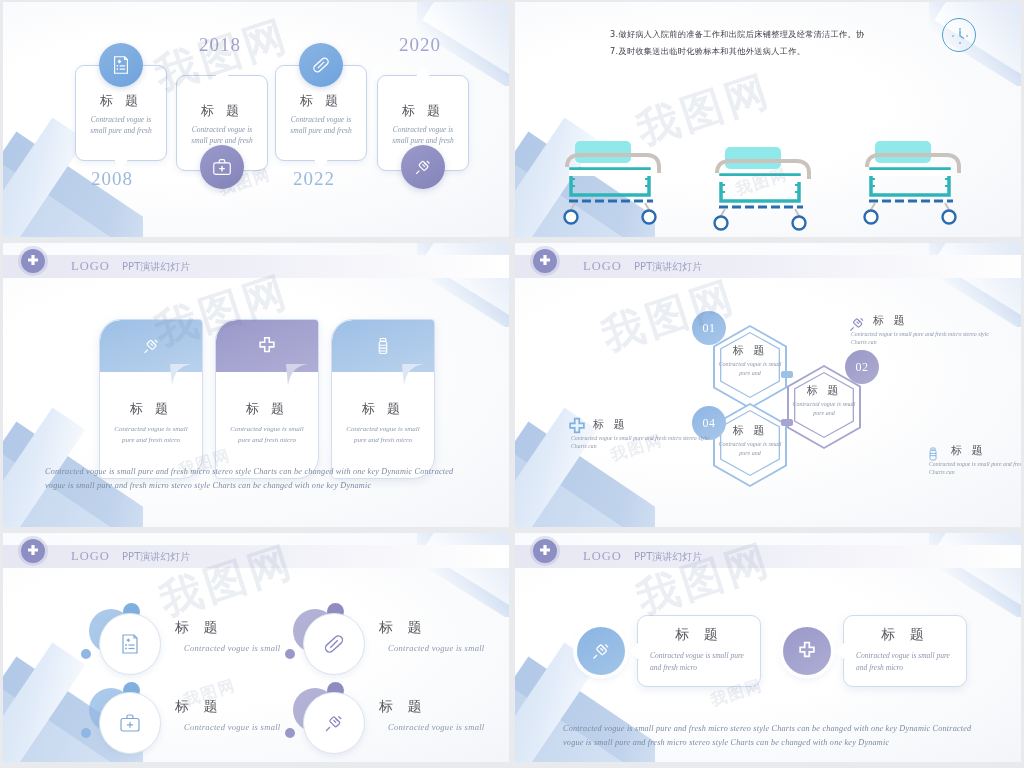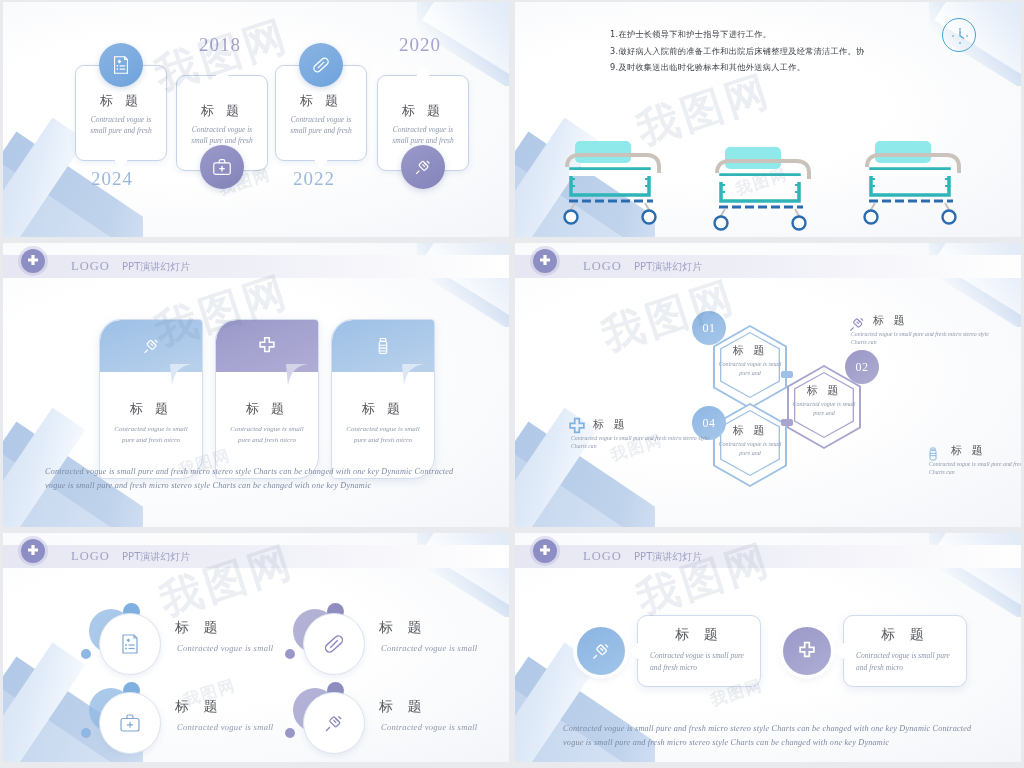--- a/index.html
+++ b/index.html
@@ -224,21 +224,21 @@
     border:1px solid #dbe4f1;
     box-shadow:0 2px 7px rgba(150,170,200,.20);
     display:flex; align-items:center; justify-content:center;
   }
   .cl-cn {
     position:absolute; left:94px; top:10px;
     font-family:"DejaVu Sans", sans-serif; font-size:14px;
     letter-spacing:5px; color:#55565d;
   }
   .cl-en {
-    position:absolute; left:96px; top:34px;
+    position:absolute; left:103px; top:34px;
     font-size:8.5px; color:#8d98ac; font-style:italic; letter-spacing:.3px;
   }
 
   
   .sp-ic {
     position:absolute; width:48px; height:48px; border-radius:50%;
     display:flex; align-items:center; justify-content:center;
     box-shadow:0 0 0 4px rgba(255,255,255,.9), 0 3px 8px rgba(150,170,200,.3);
   }
   .sp-card {
@@ -287,21 +287,21 @@
         <svg width="22" height="22" viewBox="0 0 24 24" fill="none" stroke="#fff" stroke-width="1.3">
           <path d="M5 3h11l3 3v15H5z"></path>
             <path d="M16 3v3h3"></path>
           <path d="M8.5 8.2h3.6M10.3 6.4v3.6" stroke-width="1.5"></path>
           <circle cx="8" cy="13" r=".9" fill="#fff" stroke="none"></circle>
             <path d="M10.5 13h6"></path>
           <circle cx="8" cy="16.5" r=".9" fill="#fff" stroke="none"></circle>
             <path d="M10.5 16.5h6"></path>
         </svg>
       </div>
-      <div class="tl-year" style="left:88px; top:166px;">2024</div>
+      <div class="tl-year" style="left:88px; top:166px;">2008</div>
 
       <div class="tl-card" style="left:173px; top:73px;">
         <div class="t-cn">标 题</div>
         <div class="t-en">Contracted vogue is small pure and fresh</div>
         <div class="tl-tail-u"></div>
       </div>
       <div class="tl-icon ic-purple" style="left:197px; top:143px;">
         <svg width="22" height="22" viewBox="0 0 24 24" fill="none" stroke="#fff" stroke-width="1.3">
           <rect x="3" y="7.5" width="18" height="12.5" rx="2"></rect>
           <path d="M9 7.5V5.5a1.5 1.5 0 0 1 1.5-1.5h3A1.5 1.5 0 0 1 15 5.5v2"></path>
@@ -353,23 +353,22 @@
     </div>
 
     <div class="clock">
       <svg width="34" height="34" viewBox="0 0 34 34" fill="none" stroke="#4ba3cf" stroke-width="1.1">
         <path d="M17 9v2M17 23v2M9 17h2M23 17h2"></path>
         <path d="M17 11.5V17l4 2.5" stroke-width="1.3"></path>
       </svg>
     </div>
 
     <div class="txt-block">
-      <p>1.在护士长领导下和护士指导下进行工作。</p>
       <p>3.做好病人入院前的准备工作和出院后床铺整理及经常清洁工作。协</p>
-      <p>9.及时收集送出临时化验标本和其他外送病人工作。</p>
+      <p>7.及时收集送出临时化验标本和其他外送病人工作。</p>
     </div>
 
     <div class="beds">
       <div class="bed" style="left:10px; top:0;">
         <svg width="120" height="86" viewBox="0 0 120 86" fill="none">
           <rect x="22" y="2" width="56" height="22" rx="5" fill="#8fe8ea"></rect>
           <path d="M14 28c0-8 5-12 12-12h68c7 0 12 4 12 12v6" stroke="#c9c3bc" stroke-width="4" fill="none"></path>
           <path d="M18 30h78v26H18z" stroke="#2fb5b8" stroke-width="3.5" fill="none" rx="6"></path>
           <path d="M16 34h82" stroke="#fff" stroke-width="6"></path>
           <path d="M16 62h84" stroke="#2b6cb0" stroke-width="3.2" stroke-dasharray="9 4"></path>

